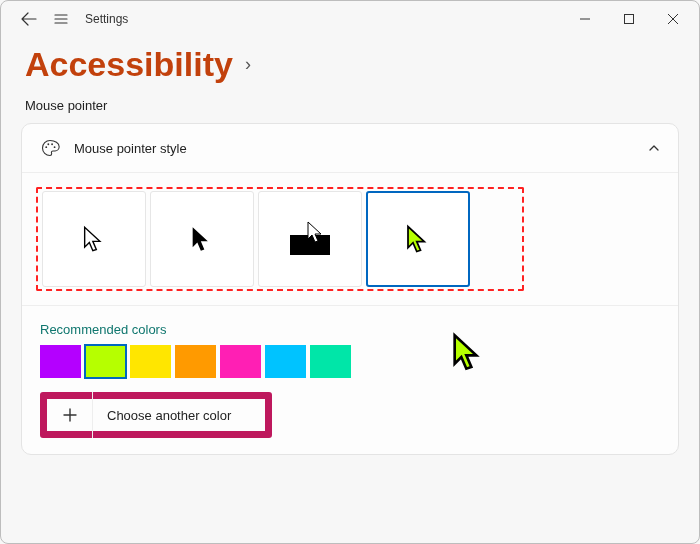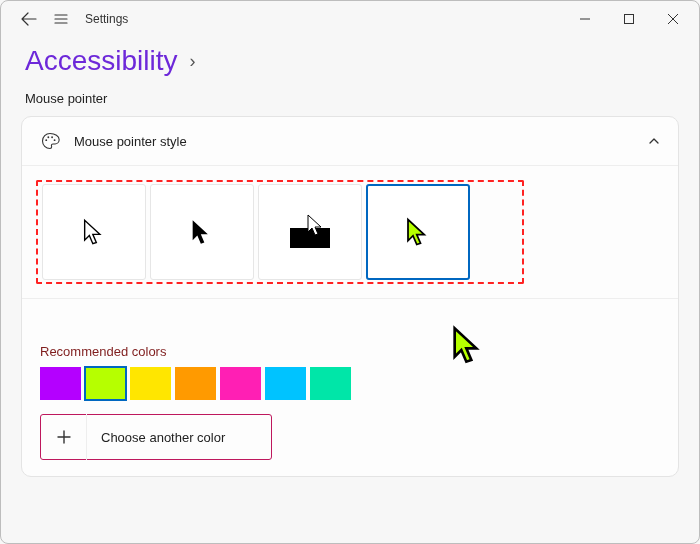--- a/index.html
+++ b/index.html
@@ -5,40 +5,40 @@
   * { box-sizing: border-box; margin: 0; padding: 0; font-family: "Segoe UI", -apple-system, sans-serif; }
   html, body { width: 700px; height: 544px; background: #f7f7f7; color: #1a1a1a; overflow: hidden; }
   .window { width: 700px; height: 544px; background: #f7f7f7; position: relative; border: 1px solid #bdbdbd; border-radius: 8px; }
   .titlebar { display: flex; align-items: center; height: 36px; padding: 0 4px; }
   .tb-left { display: flex; align-items: center; padding-left: 8px; }
   .icon-btn { width: 32px; height: 32px; display: flex; align-items: center; justify-content: center; border-radius: 4px; cursor: pointer; }
   .tb-title { font-size: 12px; color: #333; margin-left: 8px; }
   .tb-spacer { flex: 1; }
   .win-btn { width: 44px; height: 32px; display: flex; align-items: center; justify-content: center; cursor: pointer; }
   .breadcrumb { display: flex; align-items: center; gap: 12px; padding: 8px 24px 14px 24px; }
-  .crumb-parent { font-size: 28px; font-weight: 400; color: #6d28d9; cursor: pointer; }
+  .crumb-parent { font-size: 34px; font-weight: 700; color: #c2410c; cursor: pointer; }
   .crumb-sep { font-size: 18px; color: #555; }
   .crumb-current { font-size: 26px; font-weight: 600; color: #111; }
   .section-heading { font-size: 13px; font-weight: 400; padding: 0 24px 10px 24px; color: #222; }
   .card { margin: 0 20px; background: #fdfdfd; border: 1px solid #e4e4e4; border-radius: 10px; }
   .card + .card { margin-top: 6px; }
   .row { display: flex; align-items: center; padding: 14px 18px; gap: 14px; }
   .row-label { font-size: 13px; color: #222; }
   .row-chevron { margin-left: auto; }
   .hr { height: 1px; background: #eee; margin: 0; }
   .style-row { padding: 14px 14px; }
   .annot-box { border: 2px dashed #ff2222; border-radius: 2px; padding: 2px 4px; display: flex; gap: 4px; }
   .style-opt { flex: 0 0 104px; height: 96px; border: 1px solid #e6e6e6; border-radius: 3px; background: #fff; display: flex; align-items: center; justify-content: center; cursor: pointer; }
   .style-opt.selected { border: 2px solid #0067c0; }
   .colors-block { padding: 16px 18px 16px 18px; }
-  .colors-title { font-size: 13px; color: #7f1d1d; margin-bottom: 8px; margin-top: 29px; }
+  .colors-title { font-size: 13px; color: #0f766e; margin-bottom: 8px; }
   .swatches { display: flex; gap: 4px; }
   .swatch { width: 41px; height: 33px; border: 1px solid transparent; cursor: pointer; }
   .swatch.selected { outline: 2px solid #0067c0; outline-offset: -1px; }
-  .another-row { display: flex; align-items: center; gap: 14px; border: 1px solid #be185d; border-radius: 3px; margin-top: 14px; padding: 0; height: 46px; cursor: pointer; width: 232px; }
+  .another-row { display: flex; align-items: center; gap: 14px; border: 7px solid #be185d; border-radius: 3px; margin-top: 14px; padding: 0; height: 46px; cursor: pointer; width: 232px; }
   .plus-box { width: 46px; height: 46px; display: flex; align-items: center; justify-content: center; border-right: 1px solid #eee; }
   .size-row { display: flex; align-items: center; padding: 14px 18px; gap: 14px; }
   .size-label { font-size: 13px; color: #222; }
   .slider-annot { margin-left: auto; border: 2px dashed #ff2222; padding: 4px 6px; display: flex; align-items: center; gap: 8px; }
   .slider { position: relative; width: 192px; height: 20px; display: flex; align-items: center; }
   .slider-track { position: absolute; left: 0; right: 0; height: 3px; background: #8a8a8a; border-radius: 2px; }
   .slider-fill { position: absolute; left: 0; width: 20%; height: 3px; background: #0067c0; border-radius: 2px; }
   .slider-thumb { position: absolute; left: 20%; transform: translateX(-50%); width: 16px; height: 16px; border-radius: 50%; background: #0067c0; border: 3px solid #fff; box-shadow: 0 0 0 1px #999; }
   svg { display: block; }
 </style>

